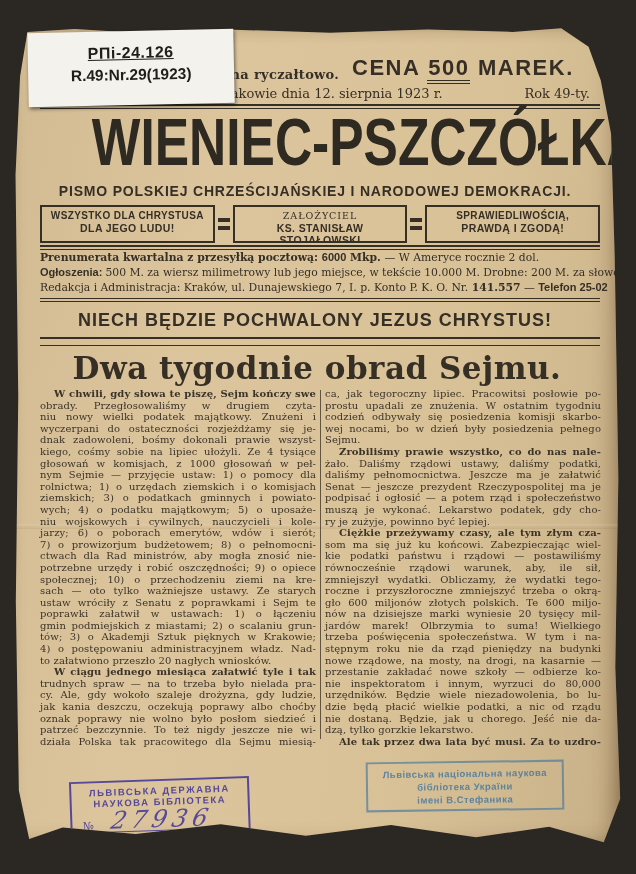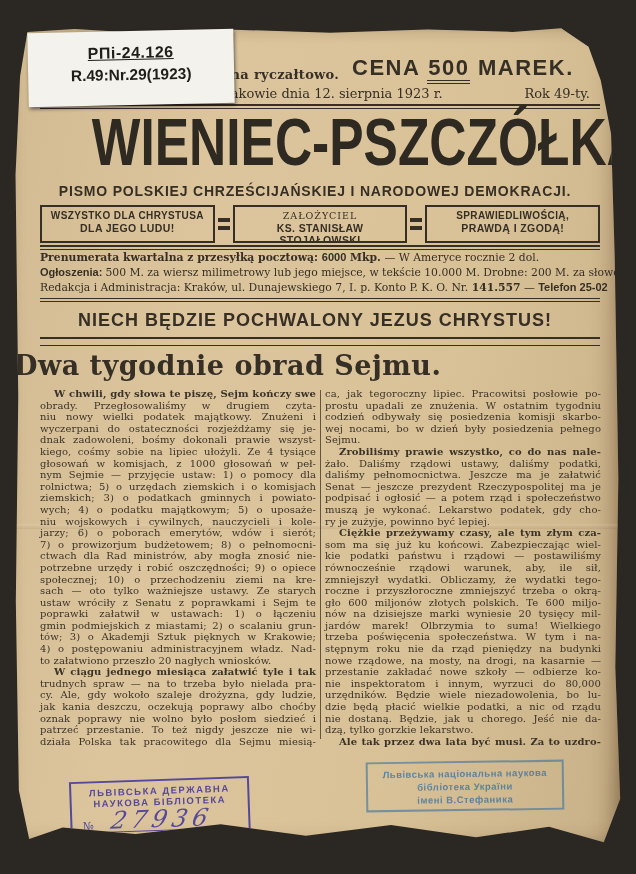--- a/index.html
+++ b/index.html
@@ -63,22 +63,22 @@
   .eq i{display:block;height:4px;background:var(--ink);}
 
   
   #info-block{position:absolute;left:26px;right:26px;top:223px;font-size:10.8px;line-height:15px;white-space:nowrap;}
   .info-line span.b{font-weight:bold;}
   .info-line span.h{font-weight:bold;font-family:"Liberation Sans",sans-serif;font-size:11px;}
 
   .greeting{position:absolute;left:0;right:6px;top:283px;text-align:center;
     font-family:"Liberation Sans",sans-serif;font-weight:bold;font-size:18px;letter-spacing:1px;}
 
-  .article-title{position:absolute;left:0;right:2px;top:323px;text-align:left;
-    font-weight:bold;font-size:27px;letter-spacing:.5px;}
+  .article-title{position:absolute;left:0;right:2px;top:323px;text-align:center;
+    font-weight:bold;font-size:31px;letter-spacing:.5px;}
 
   
   .columns{position:absolute;left:26px;top:361px;width:562px;display:flex;}
   .col{width:276px;font-size:10px;line-height:11.6px;color:#3b3328;letter-spacing:.1px;}
   .col-divider{width:1px;background:rgba(55,47,36,.75);margin:2px 4px 8px 4px;}
   .cl{text-align:justify;text-align-last:justify;}
   .cl.pe{text-align-last:left;}
   .cl.ps{text-indent:14px;font-weight:bold;}
 
   
@@ -166,42 +166,42 @@
     <div class="columns">
       <div class="col" id="left-column">
           <div class="cl ps">W chwili, gdy słowa te piszę, Sejm kończy swe</div>
           <div class="cl">obrady. Przegłosowaliśmy w drugiem czyta-</div>
           <div class="cl">niu nowy wielki podatek majątkowy. Znużeni i</div>
           <div class="cl">wyczerpani do ostateczności rozjeżdżamy się je-</div>
           <div class="cl">dnak zadowoleni, bośmy dokonali prawie wszyst-</div>
           <div class="cl">kiego, cośmy sobie na lipiec ułożyli. Ze 4 tysiące</div>
           <div class="cl">głosowań w komisjach, z 1000 głosowań w peł-</div>
           <div class="cl">nym Sejmie — przyjęcie ustaw: 1) o pomocy dla</div>
-          <div class="cl">rolnictwa; 5) o urzędach ziemskich i o komisjach</div>
+          <div class="cl">rolnictwa; 1) o urzędach ziemskich i o komisjach</div>
           <div class="cl">ziemskich; 3) o podatkach gminnych i powiato-</div>
           <div class="cl">wych; 4) o podatku majątkowym; 5) o uposaże-</div>
           <div class="cl">niu wojskowych i cywilnych, nauczycieli i kole-</div>
           <div class="cl">jarzy; 6) o poborach emerytów, wdów i sierót;</div>
           <div class="cl">7) o prowizorjum budżetowem; 8) o pełnomocni-</div>
           <div class="cl">ctwach dla Rad ministrów, aby mogła znosić nie-</div>
           <div class="cl">potrzebne urzędy i robić oszczędności; 9) o opiece</div>
           <div class="cl">społecznej; 10) o przechodzeniu ziemi na kre-</div>
           <div class="cl">sach — oto tylko ważniejsze ustawy. Ze starych</div>
           <div class="cl">ustaw wróciły z Senatu z poprawkami i Sejm te</div>
           <div class="cl">poprawki załatwił w ustawach: 1) o łączeniu</div>
           <div class="cl">gmin podmiejskich z miastami; 2) o scalaniu grun-</div>
           <div class="cl">tów; 3) o Akademji Sztuk pięknych w Krakowie;</div>
           <div class="cl">4) o postępowaniu administracyjnem władz. Nad-</div>
           <div class="cl pe">to załatwiono przeszło 20 nagłych wniosków.</div>
           <div class="cl ps">W ciągu jednego miesiąca załatwić tyle i tak</div>
           <div class="cl">trudnych spraw — na to trzeba było nielada pra-</div>
           <div class="cl">cy. Ale, gdy wokoło szaleje drożyzna, gdy ludzie,</div>
           <div class="cl">jak kania deszczu, oczekują poprawy albo choćby</div>
           <div class="cl">oznak poprawy nie wolno było posłom siedzieć i</div>
-          <div class="cl">patrzeć przestanie. To też nigdy jeszcze nie wi-</div>
+          <div class="cl">patrzeć bezczynnie. To też nigdy jeszcze nie wi-</div>
           <div class="cl">działa Polska tak pracowitego dla Sejmu miesią-</div>
         </div>
       <div class="col-divider"></div>
       <div class="col" id="right-column">
           <div class="cl">ca, jak tegoroczny lipiec. Pracowitsi posłowie po-</div>
           <div class="cl">prostu upadali ze znużenia. W ostatnim tygodniu</div>
           <div class="cl">codzień odbywały się posiedzenia komisji skarbo-</div>
           <div class="cl">wej nocami, bo w dzień były posiedzenia pełnego</div>
           <div class="cl pe">Sejmu.</div>
           <div class="cl ps">Zrobiliśmy prawie wszystko, co do nas nale-</div>

